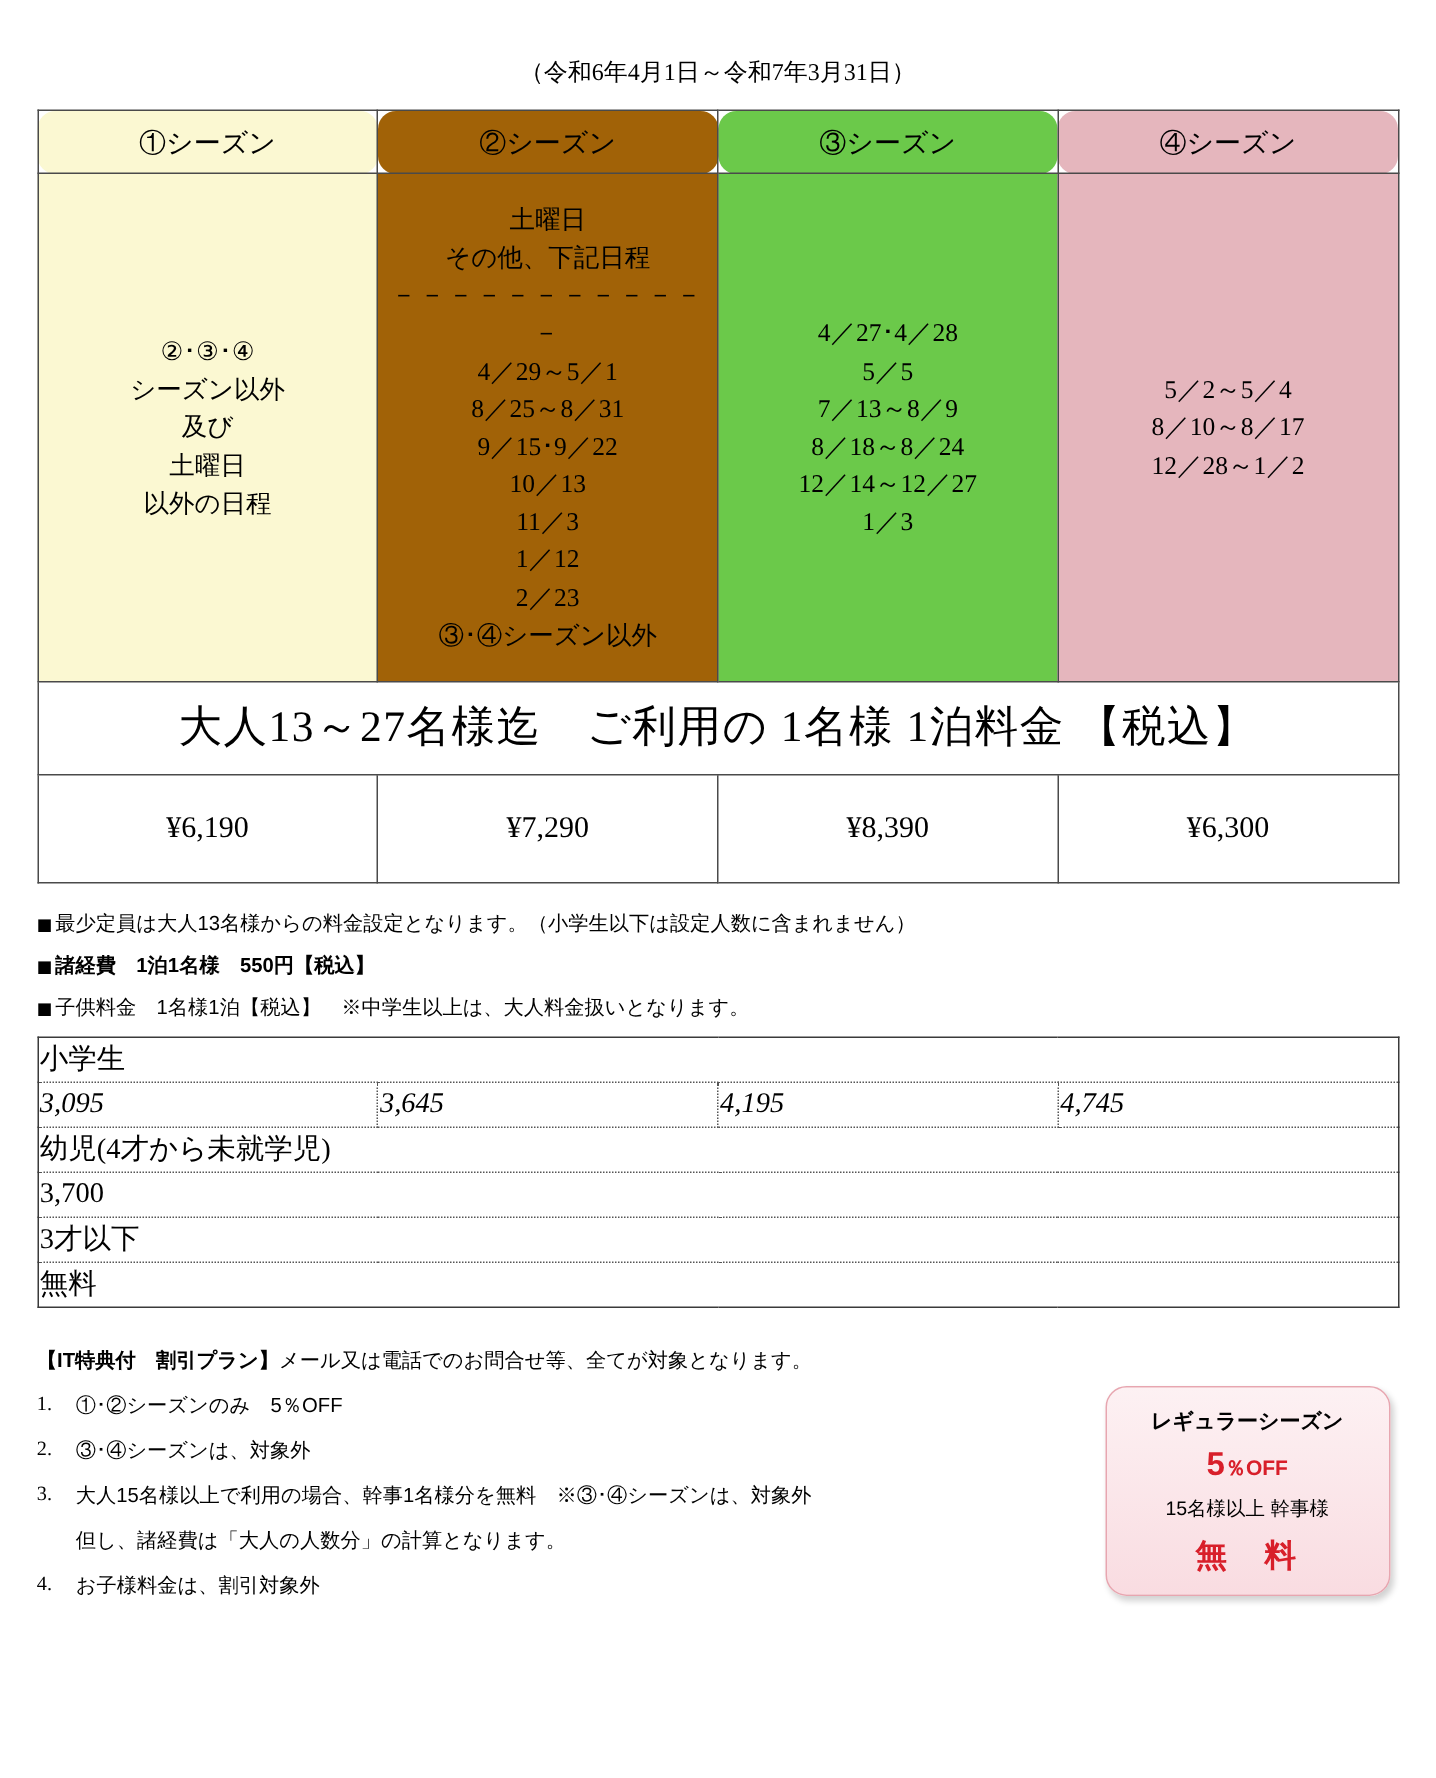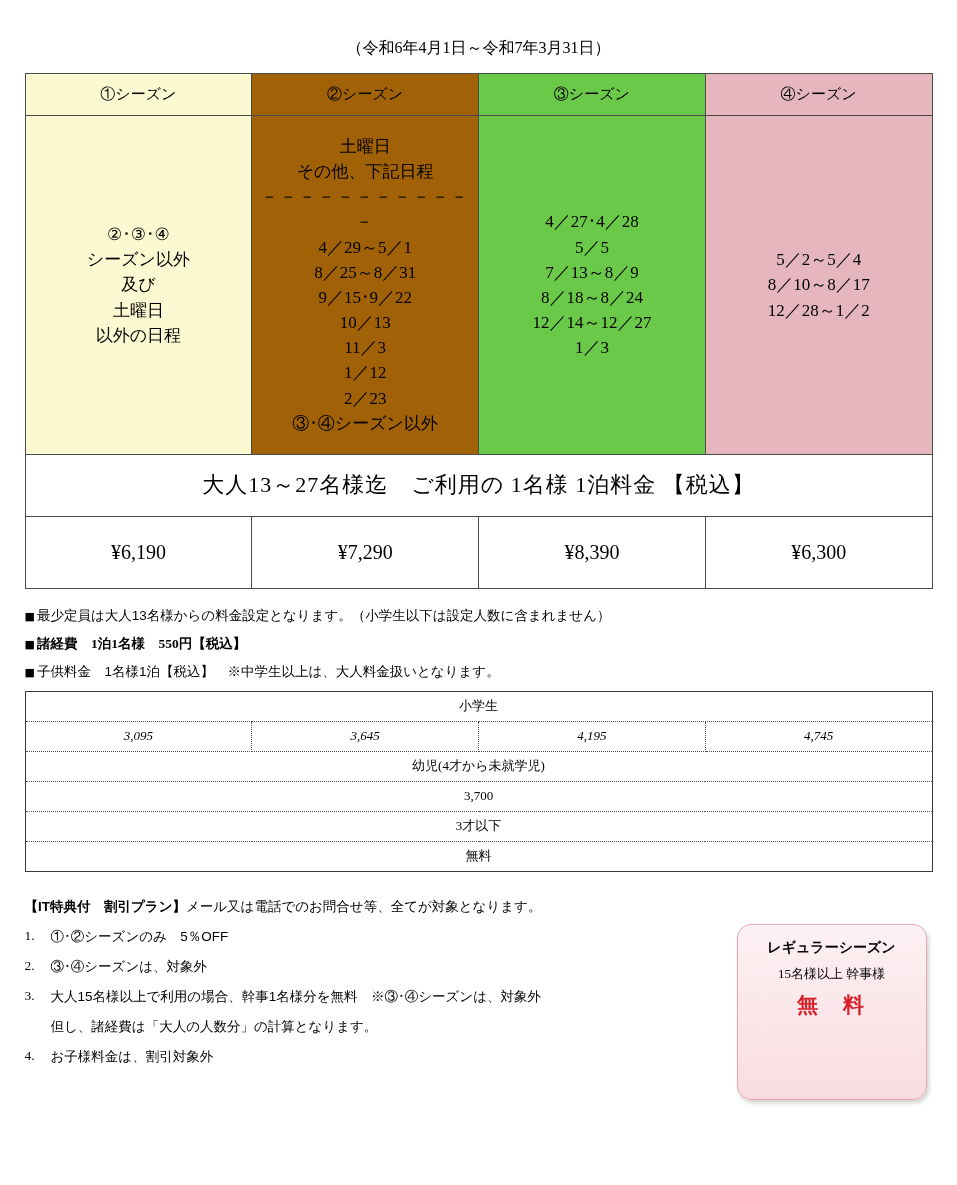--- a/index.html
+++ b/index.html
@@ -34,71 +34,70 @@
     width: 908px;
     margin: 0 auto;
     border-collapse: collapse;
     table-layout: fixed;
   }
   table.season td {
     border: 1px solid #4a4a4a;
     text-align: center;
     vertical-align: middle;
   }
-  .hdr { height: 42px; font-size: 15px; }
+  .hdr { height: 42px; font-size: 18px; border-radius: 12px; }
   .s1 { background: #fbf8d2; }
   .s2 { background: #a16207; }
   .s3 { background: #6bc94a; }
   .s4 { background: #e5b6bd; }
 
   .body-cell {
     height: 308px;
     font-size: 17px;
     line-height: 1.48;
     padding: 18px 0;
     vertical-align: top;
   }
   .body-cell .lines { display: block; }
   .dashed-sep { letter-spacing: 2px; }
 
   .price-note {
     height: 62px;
-    font-size: 22px;
+    font-size: 29px;
     letter-spacing: 1px;
   }
   .price {
     height: 72px;
     font-size: 20px;
   }
 
   
   .notes {
     width: 908px;
     margin: 18px auto 0;
     font-size: 14px;
   }
   .note-line {
     margin: 10px 0;
     font-family: "Liberation Sans", sans-serif;
     font-size: 13.5px;
   }
-  .note-line b { font-weight: bold; font-family: Liberation Serif, serif; }
+  .note-line b { font-weight: bold; }
   .sq { font-family: "DejaVu Sans", sans-serif; font-size: 11px; margin-right: 2px; }
 
   
   table.kids {
     width: 908px;
     margin: 6px auto 0;
     border-collapse: collapse;
     table-layout: fixed;
     border: 1px solid #3a3a3a;
   }
   table.kids td {
-    text-align: center;
-    font-size: 13px;
+    font-size: 19px;
     height: 30px;
     font-family: "Liberation Serif", serif;
   }
   .kd-top { border-bottom: 1px dotted #555; }
   .kd-mid { border-bottom: 1px dotted #555; }
   .kd-cell { border-right: 1px dotted #555; font-style: italic; }
   .kd-cell:last-child { border-right: none; }
 
   
   .plan {
@@ -116,28 +115,28 @@
   }
   .plan-num { width: 26px; flex: 0 0 26px; font-family: "Liberation Serif", serif; }
   .plan-sub { margin: 10px 0 10px 26px; font-size: 13.5px; }
 
   
   .stamp {
     position: absolute;
     right: 6px;
     top: 26px;
     width: 190px;
-    height: 176px;
+    height: 140px;
     border: 1px solid #e7a6b0;
     border-radius: 14px;
     background: linear-gradient(#fdf1f3, #f9dce1);
     box-shadow: 2px 3px 4px rgba(0,0,0,0.18);
     text-align: center;
     padding-top: 14px;
-    font-family: Liberation Serif, serif;
+    font-family: Liberation Sans, sans-serif;
   }
   .stamp .l1 { font-size: 14px; font-weight: bold; color: #000; }
   .stamp .l2 { font-size: 22px; font-weight: bold; color: #d81f2a; margin-top: 6px; }
   .stamp .l2 small { font-size: 14px; }
   .stamp .l3 { font-size: 13px; margin-top: 8px; }
   .stamp .l4 { font-size: 21px; font-weight: bold; color: #d81f2a; margin-top: 8px; letter-spacing: 2px; }
 </style>
 </head>
 <body>
 
@@ -276,18 +275,19 @@
       <span>大人15名様以上で利用の場合、幹事1名様分を無料　※③･④シーズンは、対象外</span>
     </div>
     <div class="plan-sub">但し、諸経費は「大人の人数分」の計算となります。</div>
     <div class="plan-item">
       <span class="plan-num">4.</span>
       <span>お子様料金は、割引対象外</span>
     </div>
 
     <div class="stamp">
       <div class="l1">レギュラーシーズン</div>
+      <div class="l2"><span>5</span><small>％OFF</small></div>
       <div class="l3">15名様以上 幹事様</div>
       <div class="l4">無　料</div>
     </div>
   </div>
 
 </div>
 
 </body></html>

